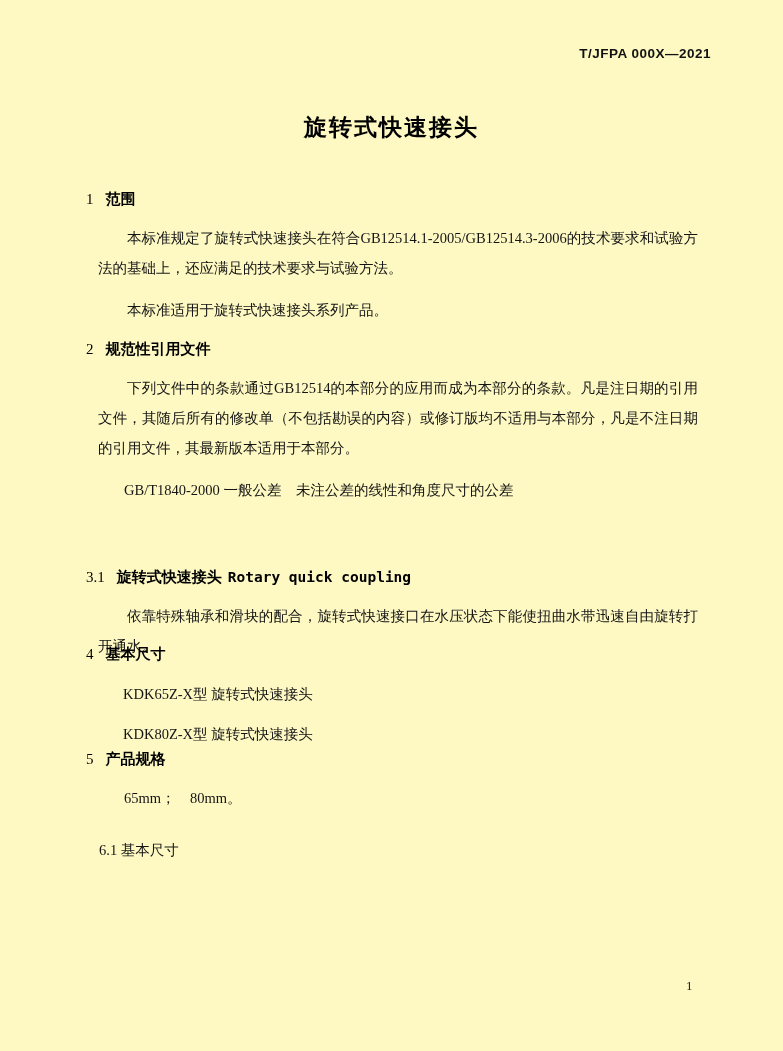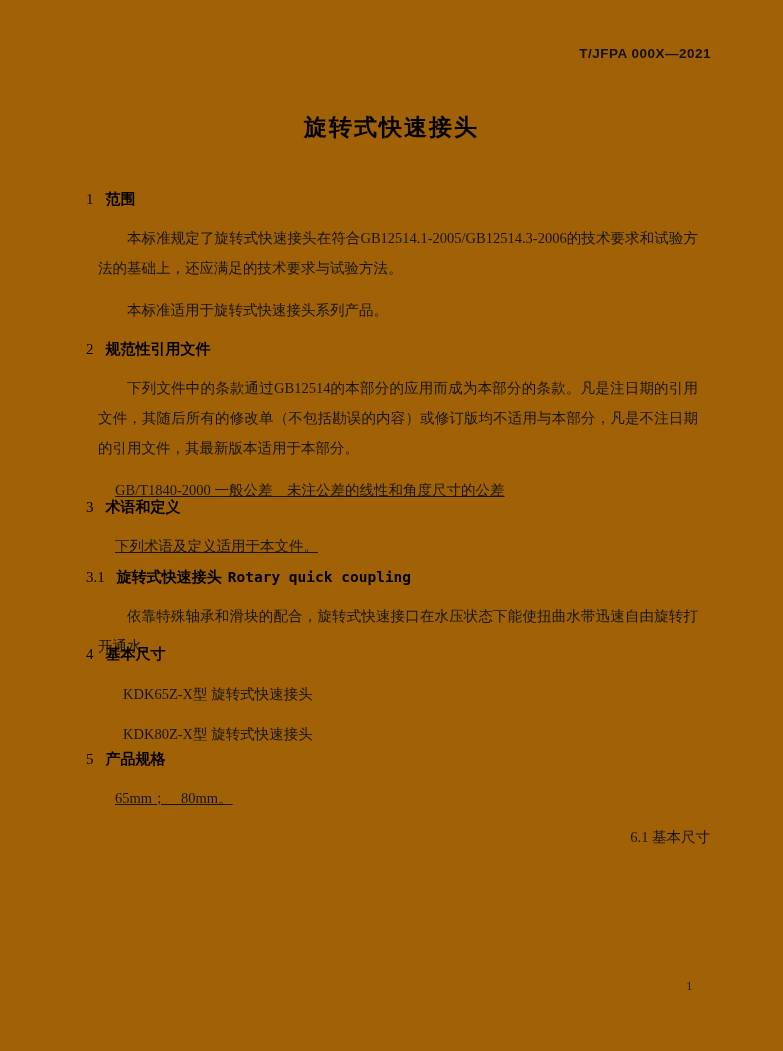--- a/index.html
+++ b/index.html
@@ -1,19 +1,19 @@
 <!DOCTYPE html>
 <html><head>
 <meta charset="utf-8">
 <style>
   html,body{margin:0;padding:0;background:#ffffff;}
   .page{
     position:relative;
     width:783px;height:1051px;
-    background:#a16207;
+    background:#fef9c3;
     color:#141414;
     font-family:"Liberation Serif","DejaVu Serif",serif;
     font-size:14.5px;
     overflow:hidden;
   }
   .doc-code{
     position:absolute;top:46px;right:72px;
     font-family:"Liberation Sans","DejaVu Sans",sans-serif;
     font-weight:bold;font-size:13.5px;letter-spacing:.5px;
     color:#111;
@@ -41,23 +41,23 @@
     font-weight:bold;
   }
   .sec-h .en{
     font-family:"DejaVu Sans Mono","Liberation Mono",monospace;
     font-weight:bold;margin-left:6px;font-size:14.5px;
   }
   .p{
     margin:12px;line-height:30px;
     text-align:justify;text-indent:2em;
   }
-  .p-line{margin:0;line-height:30px;text-indent:2em;text-decoration:underline;}
+  .p-line{margin:9px;line-height:30px;text-indent:2em;}
   .model-line{margin:8px;line-height:32px;text-indent:2em;}
-  .sub-line{margin:0;line-height:30px;text-align:right;}
+  .sub-line{margin:13px;line-height:30px;}
   .sec6 .sec-h{margin-bottom:8px;}
   .page-num{
     position:absolute;top:978px;left:686px;
     font-size:13px;color:#222;
   }
 </style>
 </head>
 <body>
 
 <div class="page">
@@ -75,26 +75,20 @@
   </section>
 
   <section class="sec sec2">
     <h2 class="sec-h">
       <span class="sec-num">2</span><span>规范性引用文件</span>
     </h2>
     <p class="p">下列文件中的条款通过GB12514的本部分的应用而成为本部分的条款。凡是注日期的引用文件，其随后所有的修改单（不包括勘误的内容）或修订版均不适用与本部分，凡是不注日期的引用文件，其最新版本适用于本部分。</p>
     <p class="p-line">GB/T1840-2000 一般公差　未注公差的线性和角度尺寸的公差</p>
   </section>
 
-  <section class="sec sec3">
-    <h2 class="sec-h">
-      <span class="sec-num">3</span><span>术语和定义</span>
-    </h2>
-    <p class="p-line">下列术语及定义适用于本文件。</p>
-  </section>
 
   <section class="sec sec31">
     <h2 class="sec-h">
       <span class="sec-num">3.1</span><span>旋转式快速接头</span><span class="en">Rotary quick coupling</span>
     </h2>
     <p class="p">依靠特殊轴承和滑块的配合，旋转式快速接口在水压状态下能使扭曲水带迅速自由旋转打开通水。</p>
   </section>
 
   <section class="sec sec4">
     <h2 class="sec-h">

